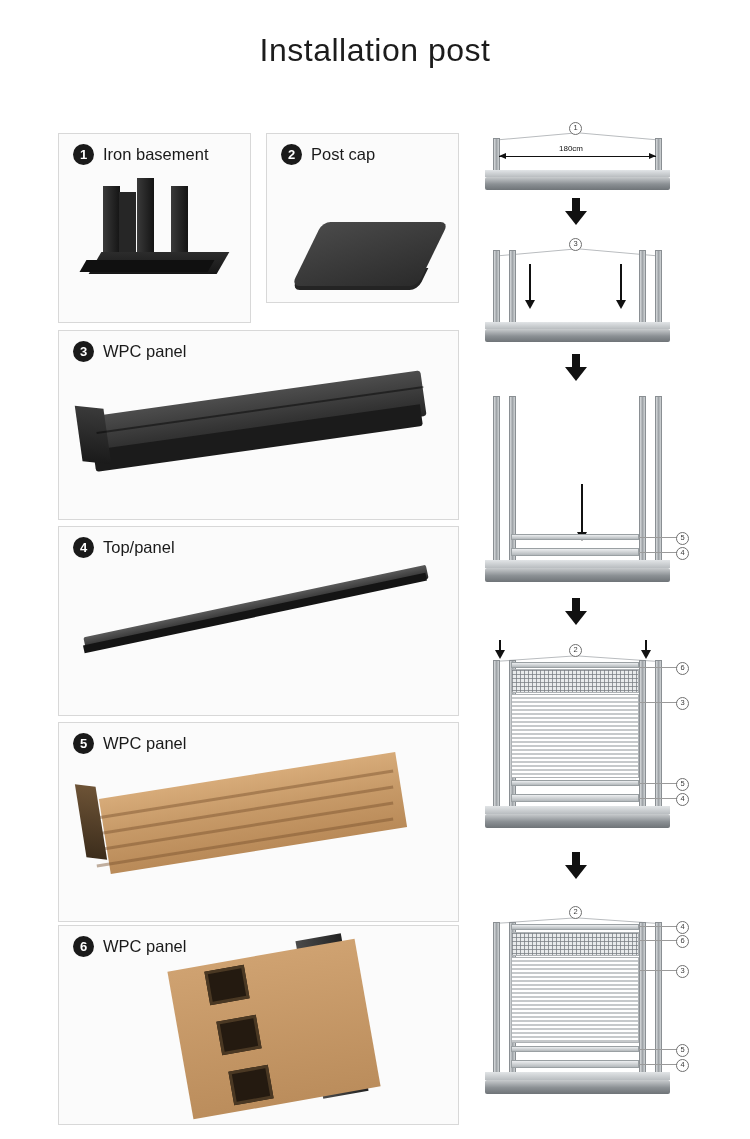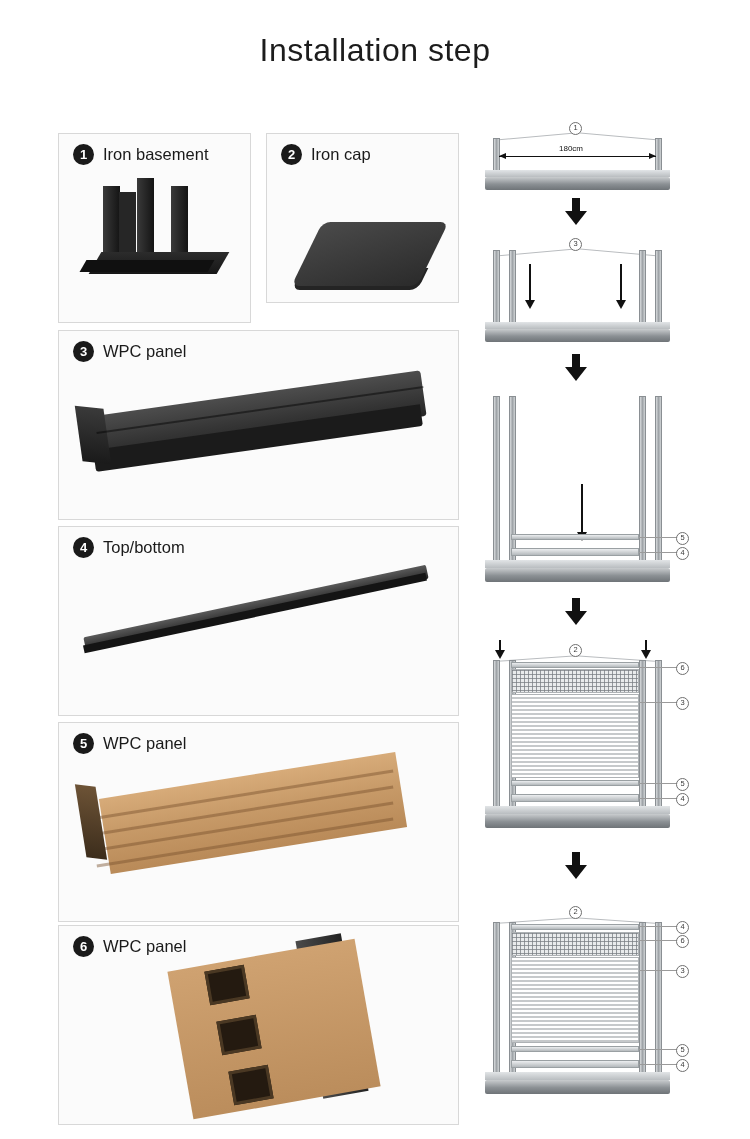--- a/index.html
+++ b/index.html
@@ -182,21 +182,21 @@
   .caprail{
     position:absolute;background:linear-gradient(180deg,#eceef0,#b4b9bc);
     border:1px solid #9aa0a3;box-sizing:border-box;
   }
   .roofline{position:absolute;height:1px;background:#b9bcbf;}
   .leader{position:absolute;height:1px;background:#9a9a9a;}
 </style>
 </head>
 <body>
 
-<div class="page-title">Installation step</div>
+<div class="page-title">Installation post</div>
 
 <div class="card" style="left:58px;top:133px;width:193px;height:190px;">
   <div class="art">
     <div class="ib-post" style="left:44px;top:52px;height:78px;"></div>
     <div class="ib-post" style="left:78px;top:44px;height:86px;"></div>
     <div class="ib-post" style="left:112px;top:52px;height:78px;"></div>
     <div class="ib-post" style="left:60px;top:58px;height:72px;background:#262626;"></div>
     <div class="ib-base"></div>
     <div class="ib-base2"></div>
   </div>
@@ -206,21 +206,21 @@
   </div>
 </div>
 
 <div class="card" style="left:266px;top:133px;width:193px;height:170px;">
   <div class="art">
     <div class="cap-side"></div>
     <div class="cap-top"></div>
   </div>
   <div class="card-head">
     <div class="badge">2</div>
-    <div class="card-label">Iron cap</div>
+    <div class="card-label">Post cap</div>
   </div>
 </div>
 
 <div class="card" style="left:58px;top:330px;width:401px;height:190px;">
   <div class="art">
     <div class="post-body" style="left:36px;top:62px;"></div>
     <div class="post-body2" style="left:34px;top:96px;"></div>
     <div class="post-end"></div>
     <div style="position:absolute;left:36px;top:78px;width:330px;height:2px;background:rgba(0,0,0,.45);transform:rotate(-8deg);"></div>
   </div>
@@ -230,21 +230,21 @@
   </div>
 </div>
 
 <div class="card" style="left:58px;top:526px;width:401px;height:190px;">
   <div class="art">
     <div class="rail" style="left:22px;top:74px;"></div>
     <div class="rail2" style="left:21px;top:82px;"></div>
   </div>
   <div class="card-head">
     <div class="badge">4</div>
-    <div class="card-label">Top/bottom</div>
+    <div class="card-label">Top/panel</div>
   </div>
 </div>
 
 <div class="card" style="left:58px;top:722px;width:401px;height:200px;">
   <div class="art">
     <div class="wood" style="left:44px;top:52px;"></div>
     <div class="wood-g" style="top:70px;"></div>
     <div class="wood-g" style="top:86px;"></div>
     <div class="wood-g" style="top:102px;"></div>
     <div class="wood-g" style="top:118px;"></div>

